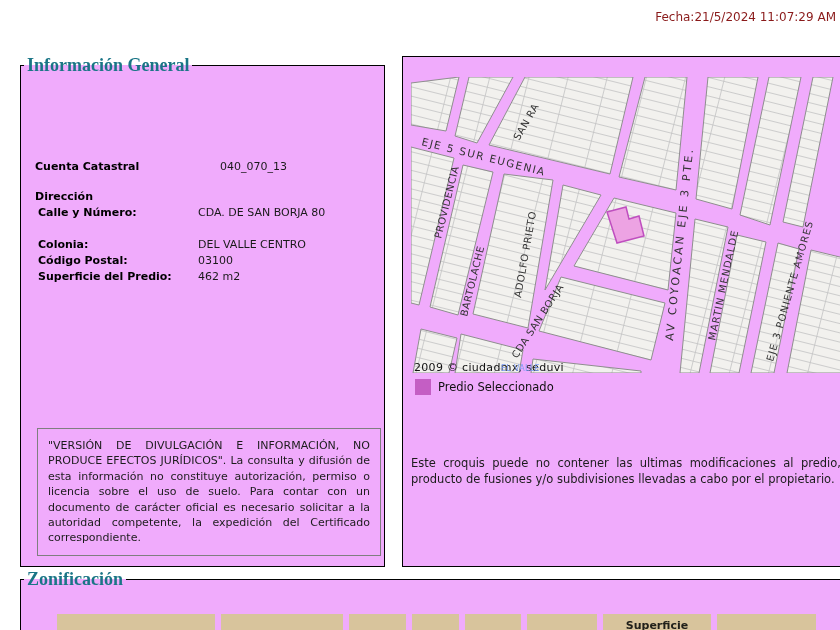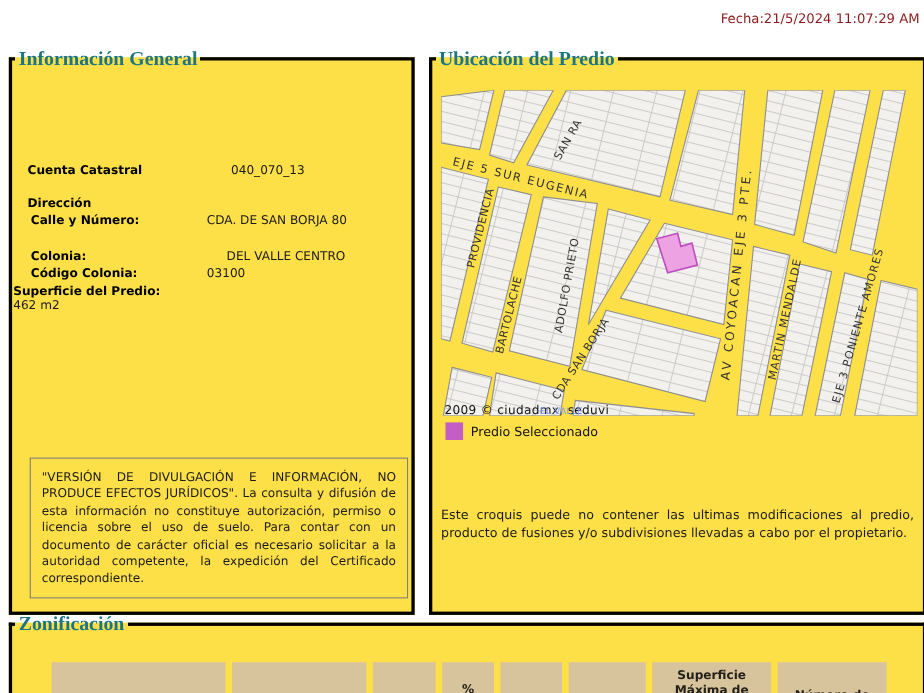--- a/index.html
+++ b/index.html
@@ -5,21 +5,21 @@
   html,body{margin:0;padding:0;}
   body{
     position:relative;width:840px;height:630px;overflow:hidden;
     background:#ffffff;font-family:"DejaVu Sans","Liberation Sans",sans-serif;
     color:#1a1a1a;
   }
   .date{
     position:absolute;top:10px;right:4px;font-size:12px;color:#8a1a1a;margin-left:32px;
   }
   fieldset{
-    position:absolute;margin:0;border:3px solid #000000;background:#fde047;padding:0;
+    position:absolute;margin:12px;border:1px solid #000000;background:#f0abfc;padding:0;
   }
   fieldset legend{
     font-family:"Liberation Serif","DejaVu Serif",serif;font-weight:bold;
     font-size:18px;color:#1a7586;padding:0 3px;margin-left:3px;line-height:18px;
   }
   #fs-info{left:8px;top:44px;width:363px;height:509px;}
   #fs-map{left:390px;top:44px;width:446px;height:509px;}
   #fs-zon{left:8px;top:558px;width:828px;height:90px;border-bottom:none;}
   .abs{position:absolute;}
   .row{display:flex;font-size:11px;}
@@ -67,38 +67,37 @@
     <span class="lbl">Cuenta Catastral</span>
     <span>040_070_13</span>
   </div>
 
   <div class="abs dir-lbl" style="left:14px;top:116px;">Dirección</div>
 
   <div class="abs row addr-row" style="left:17px;top:132px;">
     <span class="lbl">Calle y Número:</span>
     <span>CDA. DE SAN BORJA 80</span>
   </div>
-  <div class="abs row addr-row" style="left:17px;top:164px;gap:18px;">
+  <div class="abs row addr-row" style="left:17px;top:164px;">
     <span class="lbl">Colonia:</span>
     <span>DEL VALLE CENTRO</span>
   </div>
   <div class="abs row addr-row" style="left:17px;top:180px;">
-    <span class="lbl">Código Colonia:</span>
+    <span class="lbl">Código Postal:</span>
     <span>03100</span>
   </div>
-  <div class="abs row addr-row" style="left:1px;top:196px;flex-direction:column;">
+  <div class="abs row addr-row" style="left:17px;top:196px;">
     <span class="lbl">Superficie del Predio:</span>
     <span>462 m2</span>
   </div>
 
   <div class="abs disclaimer">"VERSIÓN DE DIVULGACIÓN E INFORMACIÓN, NO PRODUCE EFECTOS JURÍDICOS". La consulta y difusión de esta información no constituye autorización, permiso o licencia sobre el uso de suelo. Para contar con un documento de carácter oficial es necesario solicitar a la autoridad competente, la expedición del Certificado correspondiente.</div>
 </fieldset>
 
 <fieldset id="fs-map">
-  <legend>Ubicación del Predio</legend>
 
   <svg id="map-svg" class="abs" width="433" height="296" viewBox="0 0 433 296">
     <defs>
       <pattern id="lots" patternUnits="userSpaceOnUse" width="38" height="9" patternTransform="rotate(14)">
         <rect width="38" height="9" fill="#f2f1ee"></rect>
         <path d="M0 0.5 H38" stroke="#c3c3c3" stroke-width="0.8"></path>
         <path d="M0.5 0 V9" stroke="#c3c3c3" stroke-width="0.8"></path>
       </pattern>
     </defs>
     <g>

